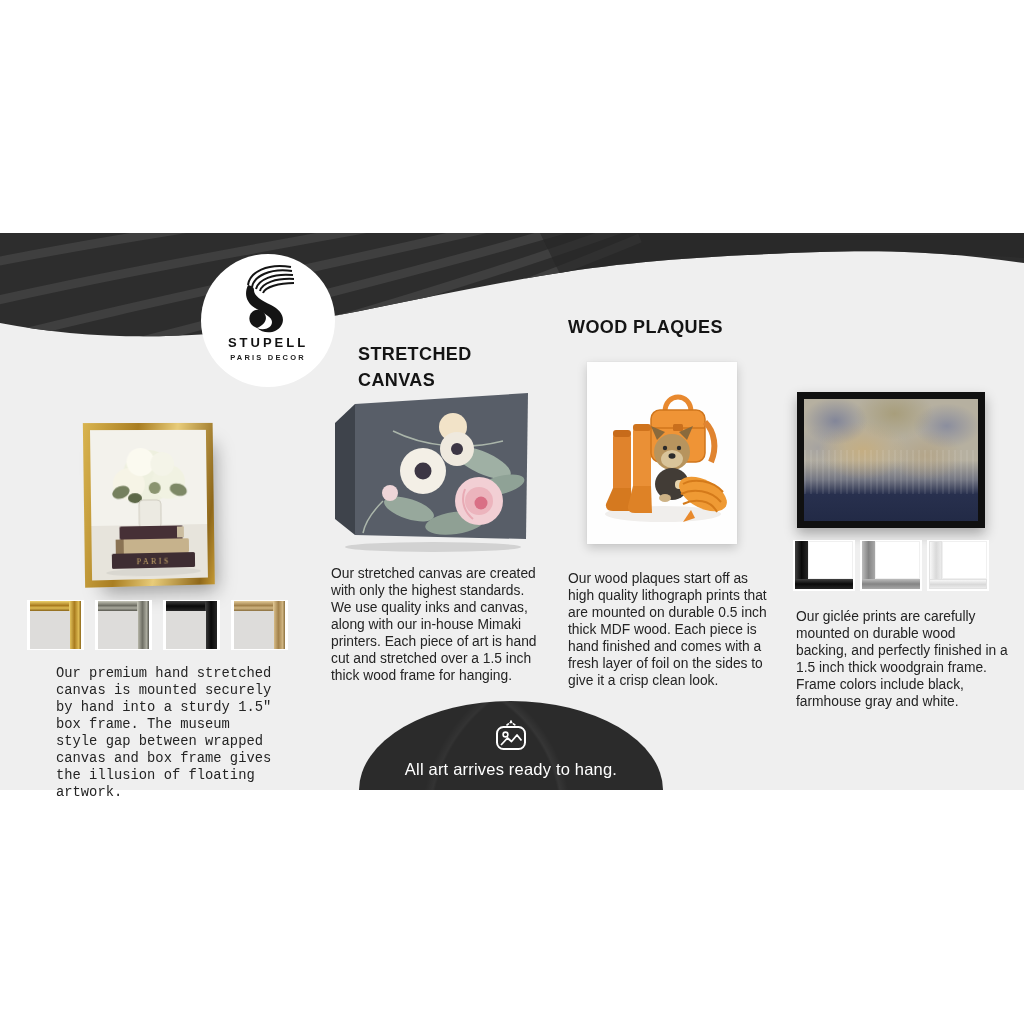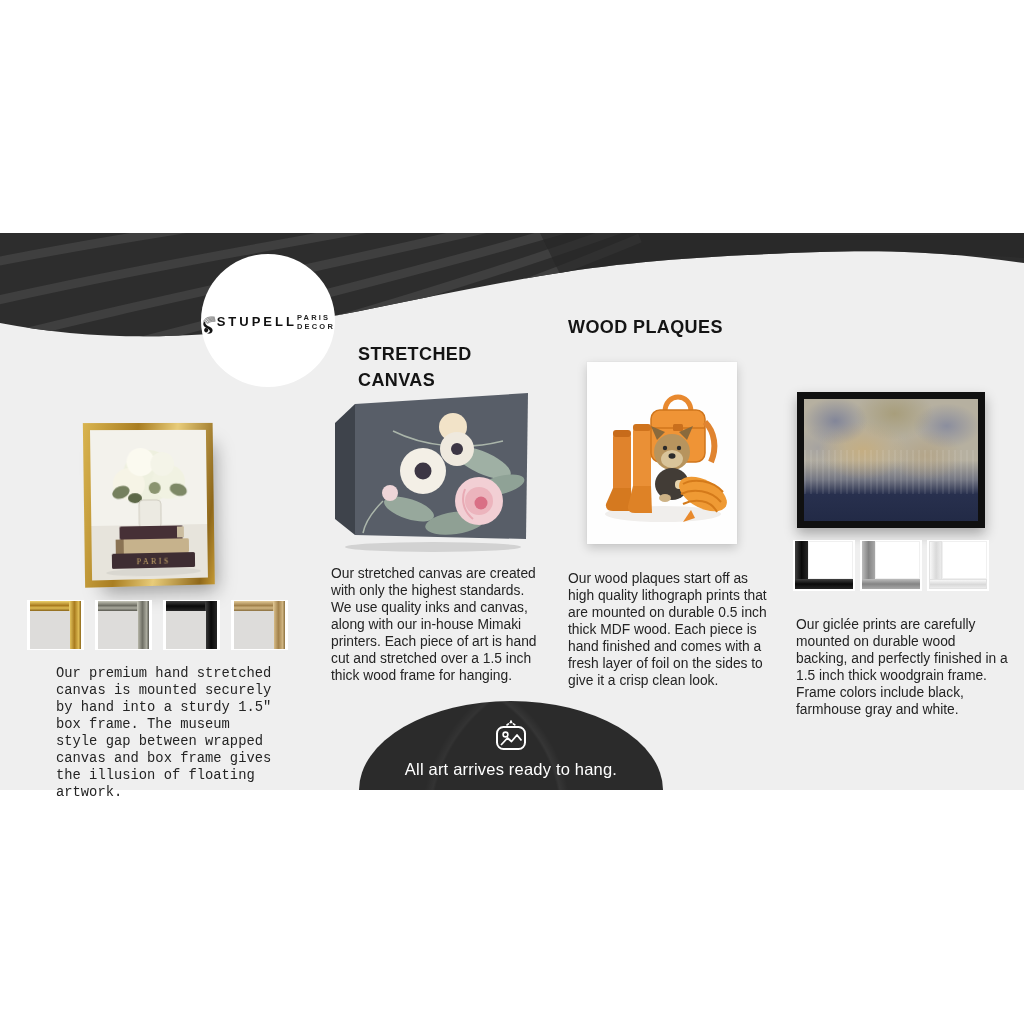--- a/index.html
+++ b/index.html
@@ -2,21 +2,21 @@
 <html><head>
 <meta charset="utf-8">
 <style>
   html,body{margin:0;padding:0;background:#fff;}
   .page{position:relative;width:1024px;height:1024px;background:#fff;overflow:hidden;
         font-family:"Liberation Sans",sans-serif;color:#1e1e1e;}
   svg.bg{position:absolute;left:0;top:0;z-index:0;}
 
   
   .logo{position:absolute;left:201px;top:254px;width:134px;height:133px;background:#fff;
-        border-radius:50%;z-index:3;display:flex;flex-direction:row;align-items:center;}
+        border-radius:50%;z-index:3;display:flex;flex-direction:column;align-items:center;}
   .logo .s-glyph{margin-top:8px;}
   .brand-name{font-size:13px;font-weight:700;letter-spacing:3px;color:#111;margin-top:1px;}
   .brand-tagline{font-size:7.5px;font-weight:700;letter-spacing:2.2px;color:#222;margin-top:3px;}
 
   
   .section{position:absolute;z-index:2;}
   .col-title{font-weight:700;font-size:18px;line-height:26px;letter-spacing:.4px;color:#141414;margin:0;}
   .col-desc{font-size:13.8px;line-height:17px;color:#242424;margin:0;}
 
   #sec1{left:20px;top:360px;width:290px;height:430px;}
@@ -24,21 +24,21 @@
   #sec2{left:325px;top:335px;width:220px;height:360px;}
   #sec2 .col-title{position:absolute;left:33px;top:6px;}
   #sec3{left:558px;top:312px;width:225px;height:380px;}
   #sec3 .col-title{position:absolute;left:10px;top:2px;}
   #sec4{left:788px;top:350px;width:230px;height:380px;}
   #sec4 .col-title{position:absolute;left:9px;top:3px;margin-top:38px;}
 
   #sec1 .col-desc{position:absolute;left:36px;top:305px;width:218px;font-family:Liberation Mono, monospace;}
   #sec2 .col-desc{position:absolute;left:6px;top:230px;width:212px;}
   #sec3 .col-desc{position:absolute;left:10px;top:258px;width:206px;}
-  #sec4 .col-desc{position:absolute;left:8px;top:266px;width:214px;}
+  #sec4 .col-desc{position:absolute;left:8px;top:258px;width:214px;}
 
   
   .art1{position:absolute;left:64px;top:63px;width:131px;height:163px;
         background:linear-gradient(100deg,#d9b44f,#a97e22 35%,#e8cc7a 60%,#8f681a 90%,#c59a36);
         padding:0;transform:perspective(900px) rotateY(8deg) rotate(-.8deg);
         box-shadow:10px 14px 18px -8px rgba(0,0,0,.35);}
   .art1-inner{position:absolute;left:7px;top:7px;right:7px;bottom:7px;background:#f4f3ee;
         box-shadow:inset 0 0 6px rgba(0,0,0,.25);}
 
   

